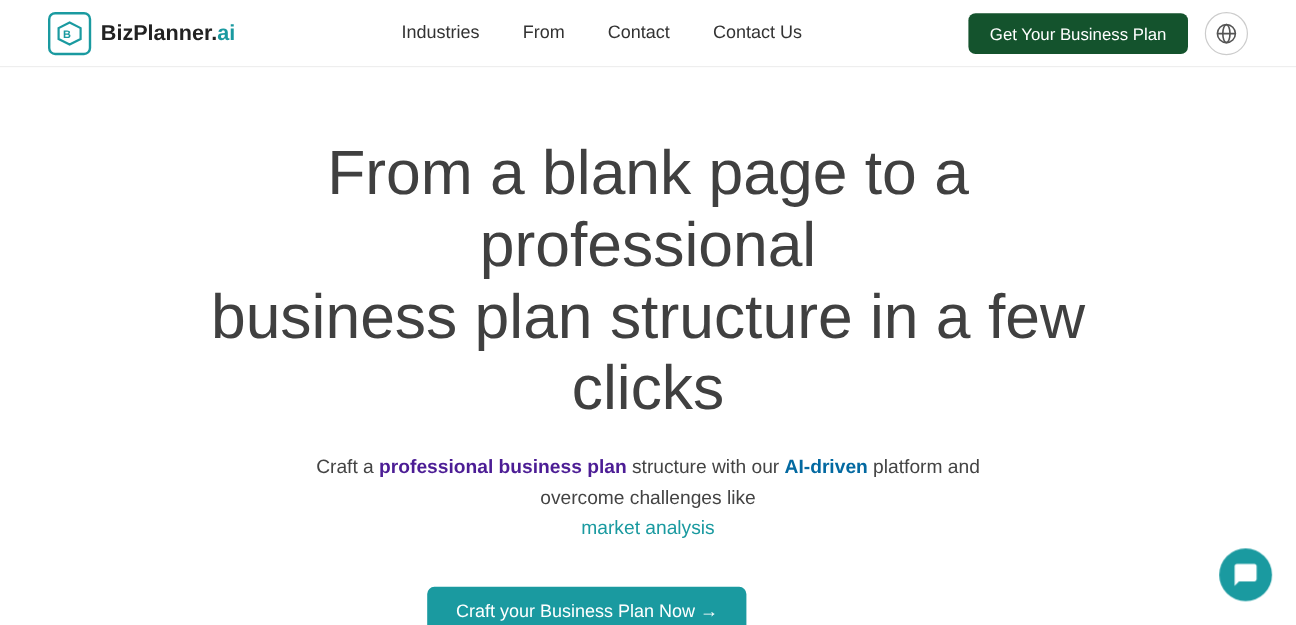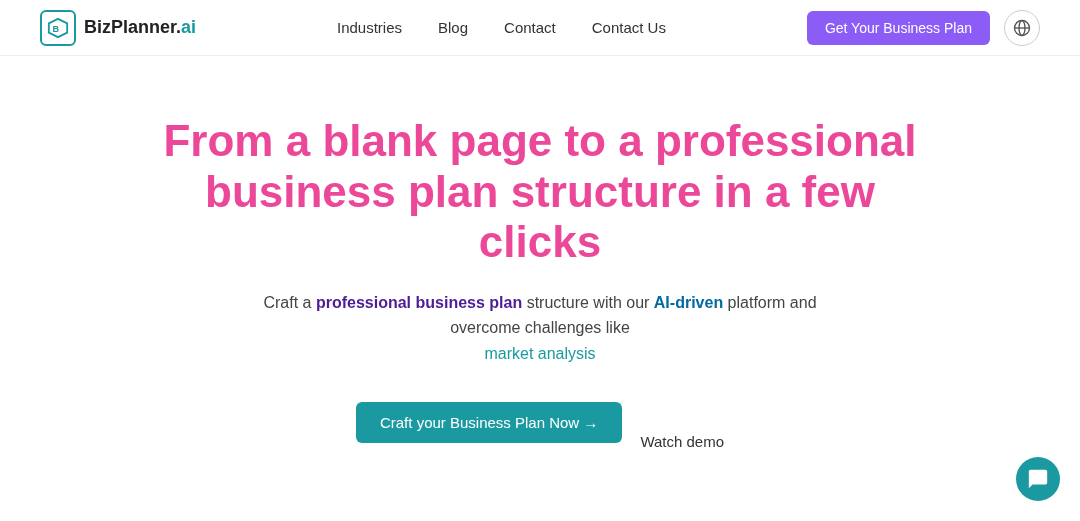--- a/index.html
+++ b/index.html
@@ -18,36 +18,36 @@
       display: flex; align-items: center; justify-content: center;
       position: relative;
     }
     .logo-icon svg { width: 22px; height: 22px; }
     .brand-name { font-size: 18px; font-weight: 600; color: #222; }
     .brand-ai { color: #1a9aa0; text-align: center; }
     .navbar-center { display: flex; align-items: center; gap: 36px; }
     .nav-link { font-size: 15px; color: #333; text-decoration: none; cursor: pointer; }
     .navbar-right { display: flex; align-items: center; gap: 14px; }
     .cta-btn {
-      background: #8b5cf6; color: #fff; border: none; border-radius: 6px;
+      background: #14532d; color: #fff; border: none; border-radius: 6px;
       padding: 9px 18px; font-size: 14px; font-weight: 500; cursor: pointer;
       white-space: nowrap;
     }
     .globe-btn {
       width: 36px; height: 36px; border: 1.5px solid #ccc; border-radius: 50%;
       display: flex; align-items: center; justify-content: center;
       cursor: pointer; background: #fff;
     }
 
     
     .hero {
       text-align: center; padding: 60px 40px 30px;
     }
     .hero-title {
-      font-size: 44px; font-weight: 700; line-height: 1.15; color: #ec4899;
+      font-size: 52px; font-weight: 400; line-height: 1.15; color: #404040;
       max-width: 800px; margin: 0 auto 22px;
     }
     .hero-subtitle {
       font-size: 16px; color: #444; max-width: 620px; margin: 0 auto 28px; line-height: 1.6;
     }
     .hero-subtitle .highlight-blue { color: #4c1d95; font-weight: 600; }
     .hero-subtitle .highlight-green { color: #0369a1; font-weight: 600; }
     .hero-subtitle .highlight-link { color: #1a9aa0; font-weight: 400; }
     .hero-actions { display: flex; align-items: center; justify-content: center; gap: 18px; margin-bottom: 14px; }
     .hero-cta {
@@ -77,21 +77,21 @@
         <polygon points="12,2 22,7 22,17 12,22 2,17 2,7" fill="none" stroke="#1a9aa0" stroke-width="2"></polygon>
         <text x="6" y="16" font-size="10" fill="#1a9aa0" font-weight="bold">B</text>
       </svg>
     </div>
     <span class="brand-name">
       <span>BizPlanner.</span><span class="brand-ai">ai</span>
     </span>
   </div>
   <div class="navbar-center">
     <a class="nav-link">Industries</a>
-    <a class="nav-link">Blog</a>
+    <a class="nav-link">From</a>
     <a class="nav-link">Contact</a>
     <a class="nav-link">Contact Us</a>
   </div>
   <div class="navbar-right">
     <button class="cta-btn">Get Your Business Plan</button>
     <div class="globe-btn">
       <svg width="18" height="18" viewBox="0 0 24 24" fill="none" stroke="#555" stroke-width="1.8">
         <circle cx="12" cy="12" r="10"></circle>
         <ellipse cx="12" cy="12" rx="4" ry="10"></ellipse>
         <line x1="2" y1="12" x2="22" y2="12"></line>

